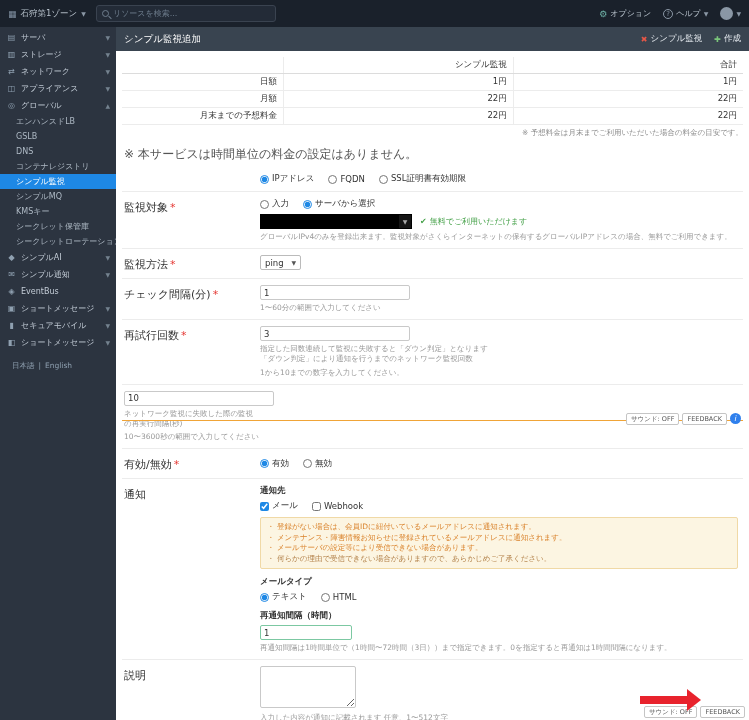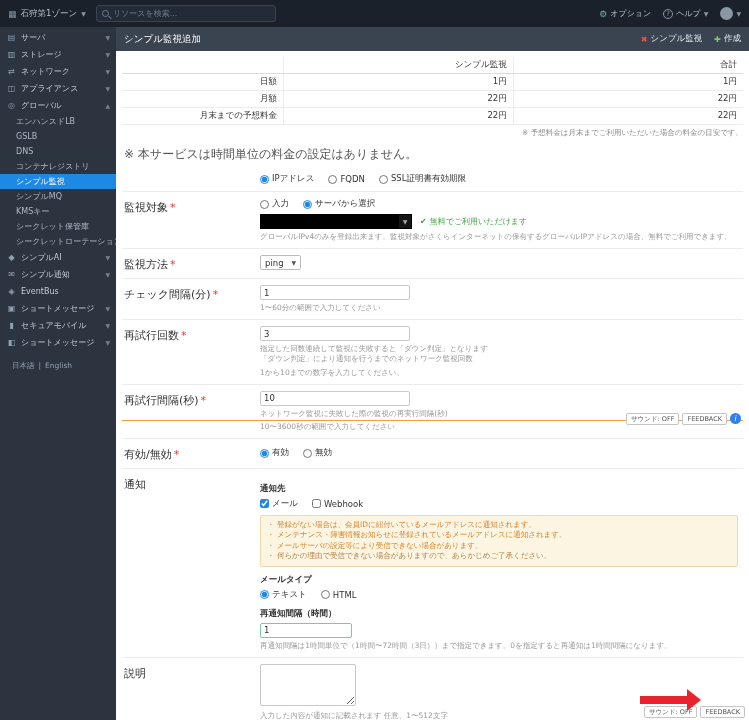--- a/index.html
+++ b/index.html
@@ -66,21 +66,21 @@
 .selectbox .sc{font-size:6px;color:#555}
 .select-row{display:flex;align-items:center;margin-top:4px}
 .censored{width:152px;height:15px;background:#000;border:1px solid #000;display:inline-flex;align-items:center;justify-content:flex-end;cursor:pointer}
 .censored .cc{width:12px;height:13px;background:#151515;color:#aaa;font-size:6px;display:flex;align-items:center;justify-content:center}
 .green-ok{color:#43a047;font-size:8px;margin-left:8px;display:inline-flex;align-items:center;gap:3px}
 .green-ok .gchk{font-size:8px}
 .warnbox{width:478px;background:#fcf5e2;border:1px solid #f0d9a6;padding:4px 6px;margin-top:5px;font-size:7.5px;color:#d9822b;line-height:1.4;border-radius:2px}
 .warnbox .wline::before{content:"・ "}
 .warnbox .wline.dim{color:#b3824a}
 .sublabel{font-weight:bold;font-size:8.5px;color:#333;margin-top:7px;margin-bottom:3px}
-.sublabel:first-child{margin-top:8px}
+.sublabel:first-child{margin-top:0}
 textarea.desc{width:96px;height:42px;border:1px solid #c9c9c9;resize:both;font-family:inherit;font-size:8.5px;border-radius:2px}
 
 .orange-line{position:absolute;left:0;right:0;top:35px;border-top:1px solid #f0a437;z-index:1}
 .inline-tools{position:absolute;right:2px;top:28px;display:flex;gap:3px;align-items:center;z-index:2}
 .pill{border:1px solid #c5c5c5;background:#fff;color:#555;font-size:6.5px;padding:1px 4px;border-radius:2px;white-space:nowrap;cursor:pointer;font-family:inherit;line-height:1.3}
 .info-circle{width:11px;height:11px;border-radius:50%;background:#2f80ed;color:#fff;font-size:7.5px;display:flex;align-items:center;justify-content:center;font-style:italic;cursor:pointer}
 .bottom-tools{position:absolute;right:4px;bottom:2px;display:flex;gap:3px;align-items:center}
 
 .annotation-arrow{position:absolute;top:689px;right:47px;width:62px;height:22px;pointer-events:none;z-index:9}
 .arrow-body{position:absolute;left:0;top:7px;width:47px;height:8px;background:#e8232d}
@@ -316,23 +316,20 @@
               <div class="fnote">
                 <div>指定した回数連続して監視に失敗すると「ダウン判定」となります</div>
                 <div>「ダウン判定」により通知を行うまでのネットワーク監視回数</div>
               </div>
               <div class="fnote">1から10までの数字を入力してください。</div>
             </div>
           </div>
 
           <div class="frow">
             <div class="orange-line"></div>
-            <div class="flabel">
-              <span>再試行間隔(秒)</span><span class="req">*</span>
-            </div>
             <div class="ffield">
               <input class="tinput" value="10" style="">
               <div class="fnote">ネットワーク監視に失敗した際の監視の再実行間隔(秒)</div>
               <div class="fnote">10〜3600秒の範囲で入力してください</div>
             </div>
             <div class="inline-tools">
               <button class="pill">サウンド: OFF</button>
               <button class="pill">FEEDBACK</button>
               <span class="info-circle">i</span>
             </div>

